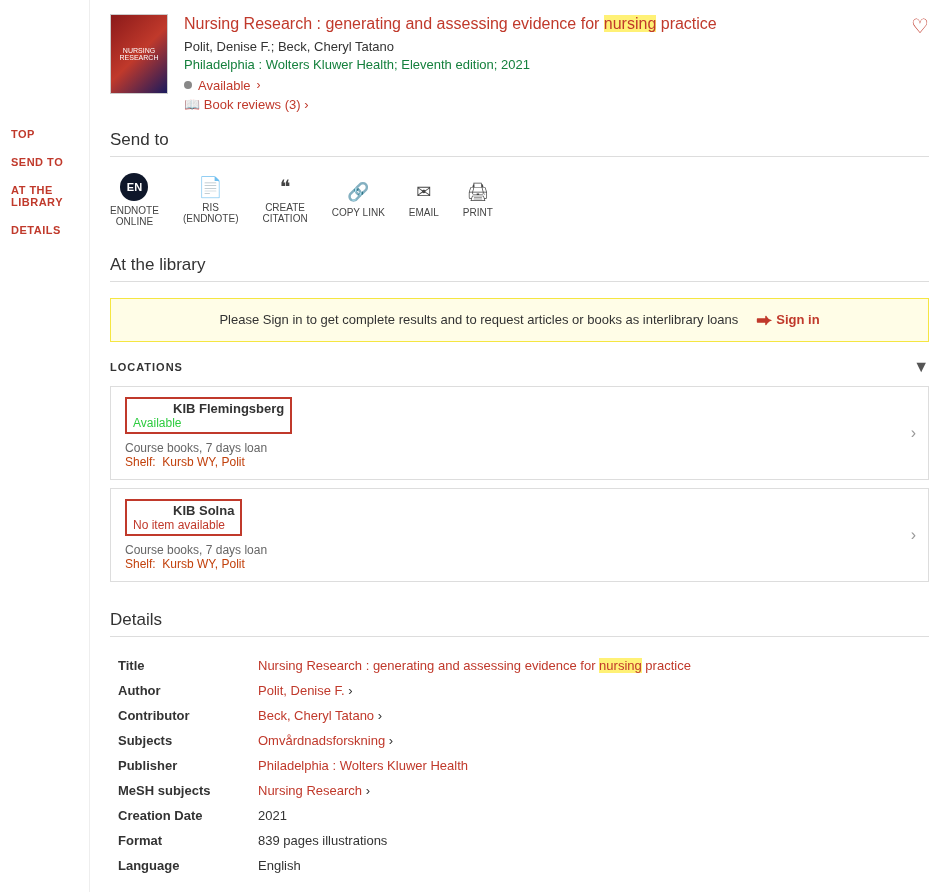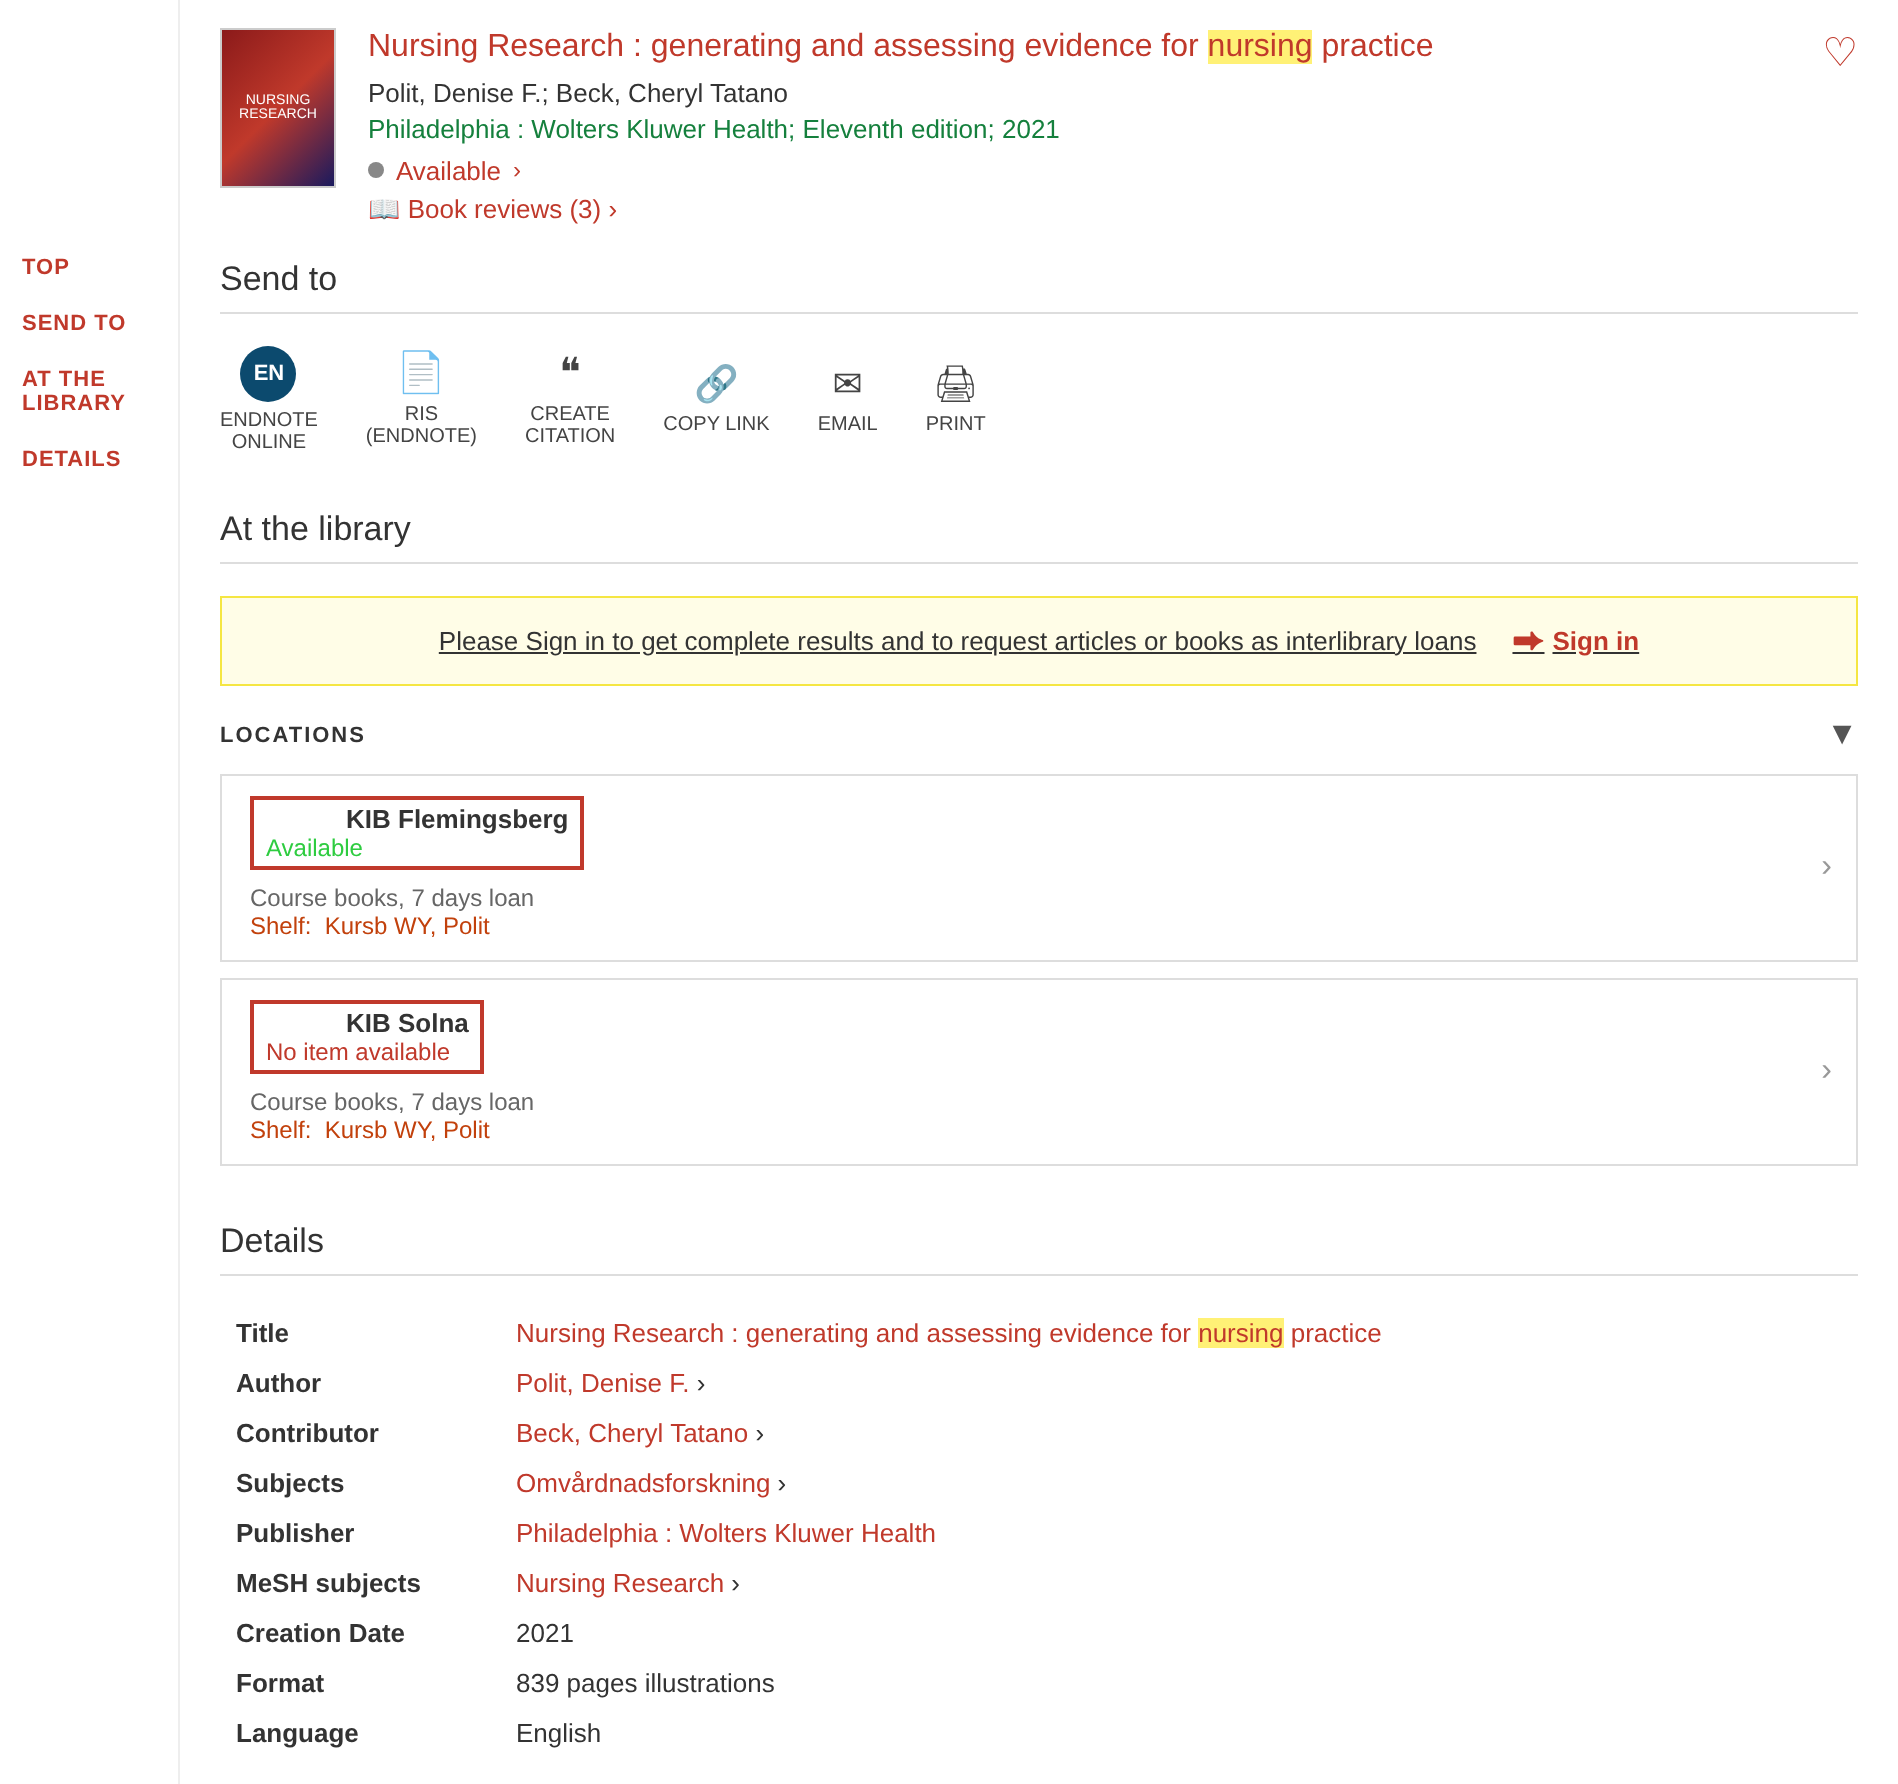--- a/index.html
+++ b/index.html
@@ -128,21 +128,21 @@
     }
     .send-icon-item .icon-shape {
       width: 28px; height: 22px;
       display: flex;
       align-items: center;
       justify-content: center;
       font-size: 18px;
     }
     .endnote-circle {
       width: 28px; height: 28px;
-      background: #0c4a6e;
+      background: #0f172a;
       border-radius: 50%;
       display: flex;
       align-items: center;
       justify-content: center;
       color: white;
       font-size: 11px;
       font-weight: bold;
     }
 
     
@@ -151,21 +151,20 @@
       background: #fffde7;
       border: 1px solid #f5e642;
       padding: 12px 12px;
       display: flex;
       align-items: center;
       justify-content: center;
       gap: 18px;
       margin-bottom: 16px;
       font-size: 13px;
       color: #333;
-      text-decoration: underline;
     }
     .sign-in-link {
       color: #c0392b;
       font-weight: bold;
       cursor: pointer;
       display: flex;
       align-items: center;
       gap: 4px;
     }
     .locations-header {

